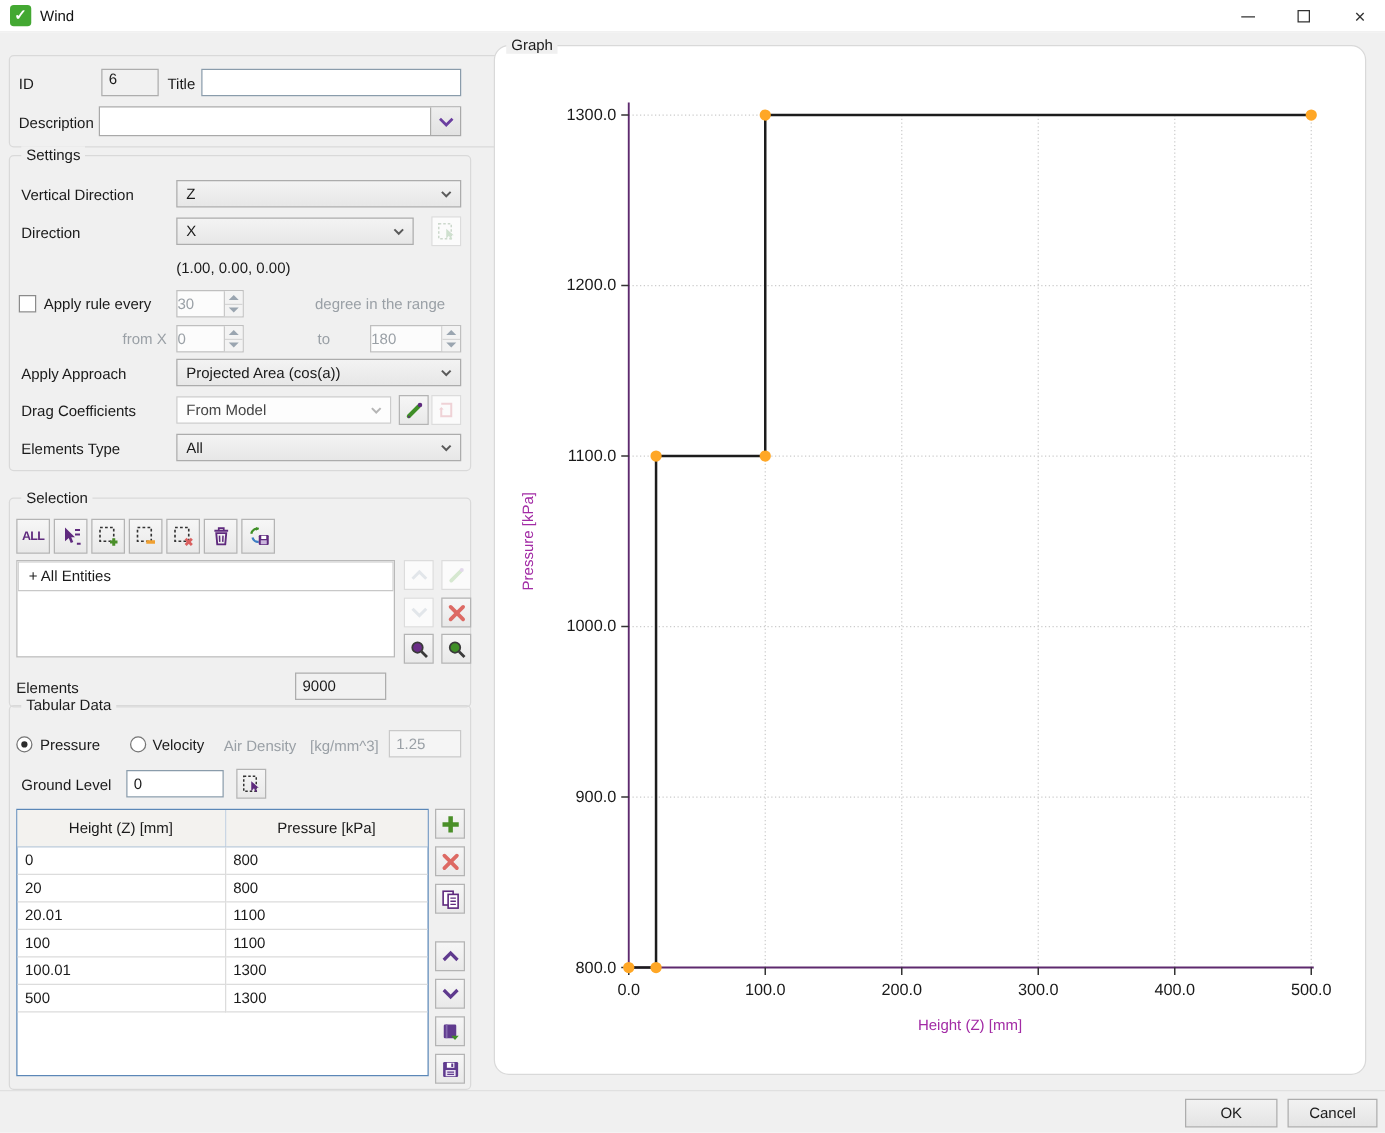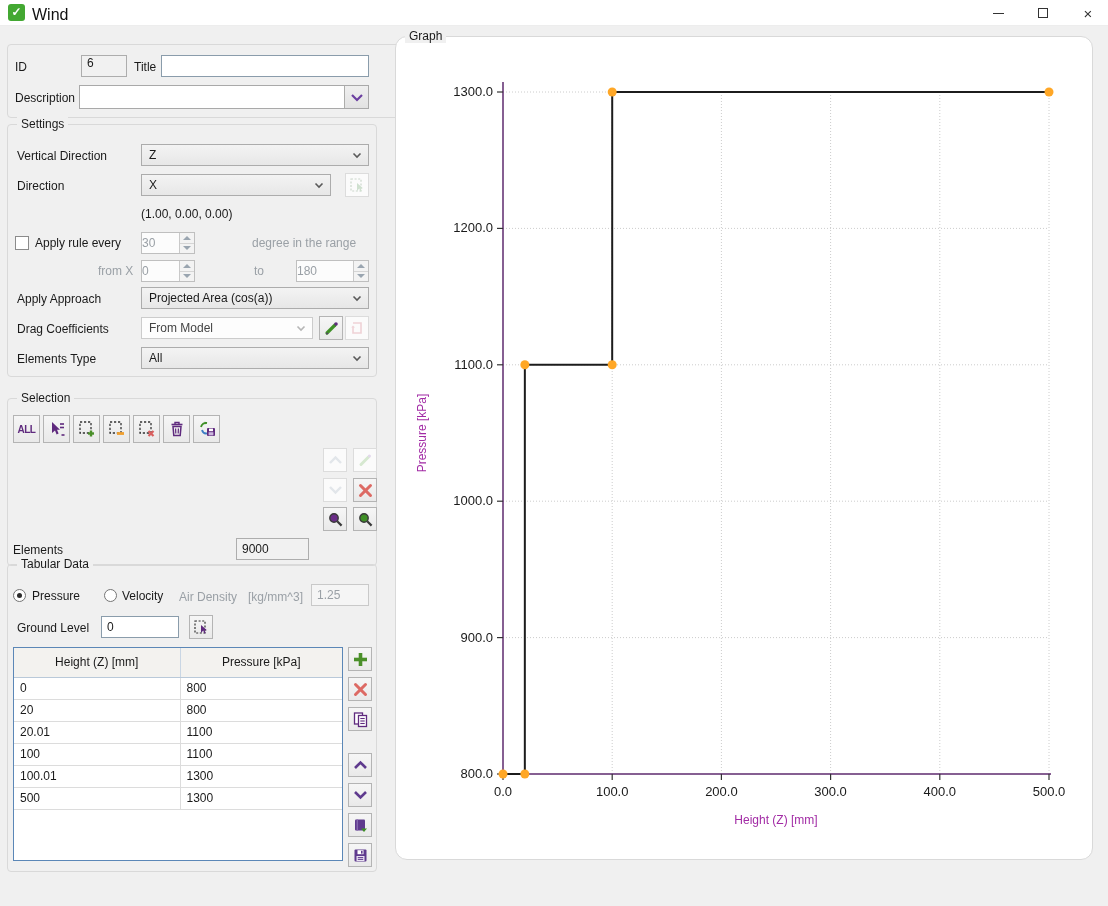--- a/index.html
+++ b/index.html
@@ -3,21 +3,21 @@
 <meta charset="utf-8">
 <style>
   * { margin:0; padding:0; box-sizing:border-box; }
   html,body { width:1108px; height:906px; }
   body { font-family:"Liberation Sans", sans-serif; font-size:12px; color:#1a1a1a; background:#f0f0f0; }
   #app { position:relative; width:1108px; height:906px; background:#f0f0f0; overflow:hidden; }
 
   
   .titlebar { position:absolute; left:0; top:0; width:1108px; height:26px; background:#ffffff; border-bottom:1px solid #ededed; }
   .app-icon { position:absolute; left:8px; top:4px; width:17px; height:17px; background:#43a832; border-radius:3px; color:#fff; font-weight:bold; font-size:12px; line-height:17px; text-align:center; }
-  .win-title { position:absolute; left:32px; top:6px; font-size:16px; color:#111; }
+  .win-title { position:absolute; left:32px; top:6px; font-size:12px; color:#111; }
   .win-btn { position:absolute; top:0; width:40px; height:26px; display:flex; align-items:center; justify-content:center; color:#333; }
   .wb-min span { display:block; width:11px; height:0; border-bottom:1px solid #333; }
   .wb-max span { display:block; width:10px; height:10px; border:1px solid #333; }
   .wb-close { font-size:15px; line-height:15px; }
 
   
   .gb { position:absolute; border:1px solid #d9d9d9; border-radius:4px; }
   .gb-caption { position:absolute; top:-8px; left:9px; background:#f0f0f0; padding:0 4px; color:#1a1a1a; }
 
   .lbl { position:absolute; color:#1a1a1a; white-space:nowrap; }
@@ -264,20 +264,23 @@
       <svg width="18" height="18" viewBox="0 0 18 18">
         <path d="M3 7 A5 5 0 0 1 9 3" fill="none" stroke="#3f8f27" stroke-width="1.8"></path>
         <path d="M9 3 L6.8 1.6 L6.8 4.6 Z" fill="#3f8f27"></path>
         <path d="M4 10 A4.5 4.5 0 0 0 9 13.4" fill="none" stroke="#3c7dc4" stroke-width="1.8"></path>
         <rect x="9" y="8" width="8" height="8" rx="1" fill="#5f2a7e"></rect>
         <rect x="11" y="8.6" width="4" height="2.6" fill="#fff"></rect>
         <rect x="10.6" y="12.2" width="4.8" height="3.2" fill="#cbb6dd"></rect>
       </svg>
     </div>
 
+    <div class="listbox" style="left:5px; top:49px; width:303px; height:78px;">
+        <div class="litem">+ All Entities</div>
+      </div>
 
     <div class="ibtn dis" style="left:315px; top:49px;">
       <svg width="15" height="10" viewBox="0 0 15 10">
           <polyline points="2,8 7.5,2.5 13,8" fill="none" stroke="#e2e6ea" stroke-width="2.4"></polyline>
         </svg>
     </div>
     <div class="ibtn dis" style="left:345px; top:49px;">
       <svg width="16" height="16" viewBox="0 0 16 16">
           <line x1="4" y1="12.5" x2="11.5" y2="5" stroke="#d6e8d0" stroke-width="3" stroke-linecap="round"></line>
           <circle cx="12.4" cy="4" r="1.6" fill="#e3d9ec"></circle>
@@ -462,14 +465,18 @@
         <circle cx="128.84" cy="737" r="4.5" fill="#ffa726"></circle>
         <circle cx="128.85092" cy="327.8" r="4.5" fill="#ffa726"></circle>
         <circle cx="216.2" cy="327.8" r="4.5" fill="#ffa726"></circle>
         <circle cx="216.21092" cy="55" r="4.5" fill="#ffa726"></circle>
         <circle cx="653" cy="55" r="4.5" fill="#ffa726"></circle>
         <text x="380" y="787" text-anchor="middle" class="axis-label">Height (Z) [mm]</text>
         <text x="30" y="396" text-anchor="middle" class="axis-label" transform="rotate(-90 30 396)">Pressure [kPa]</text>
       </svg>
   </div>
 
+  <div class="footer">
+    <button class="pbtn" style="left:948px; width:74px;">OK</button>
+    <button class="pbtn" style="left:1030px; width:72px;">Cancel</button>
+  </div>
 
 </div>
 
 </body></html>

